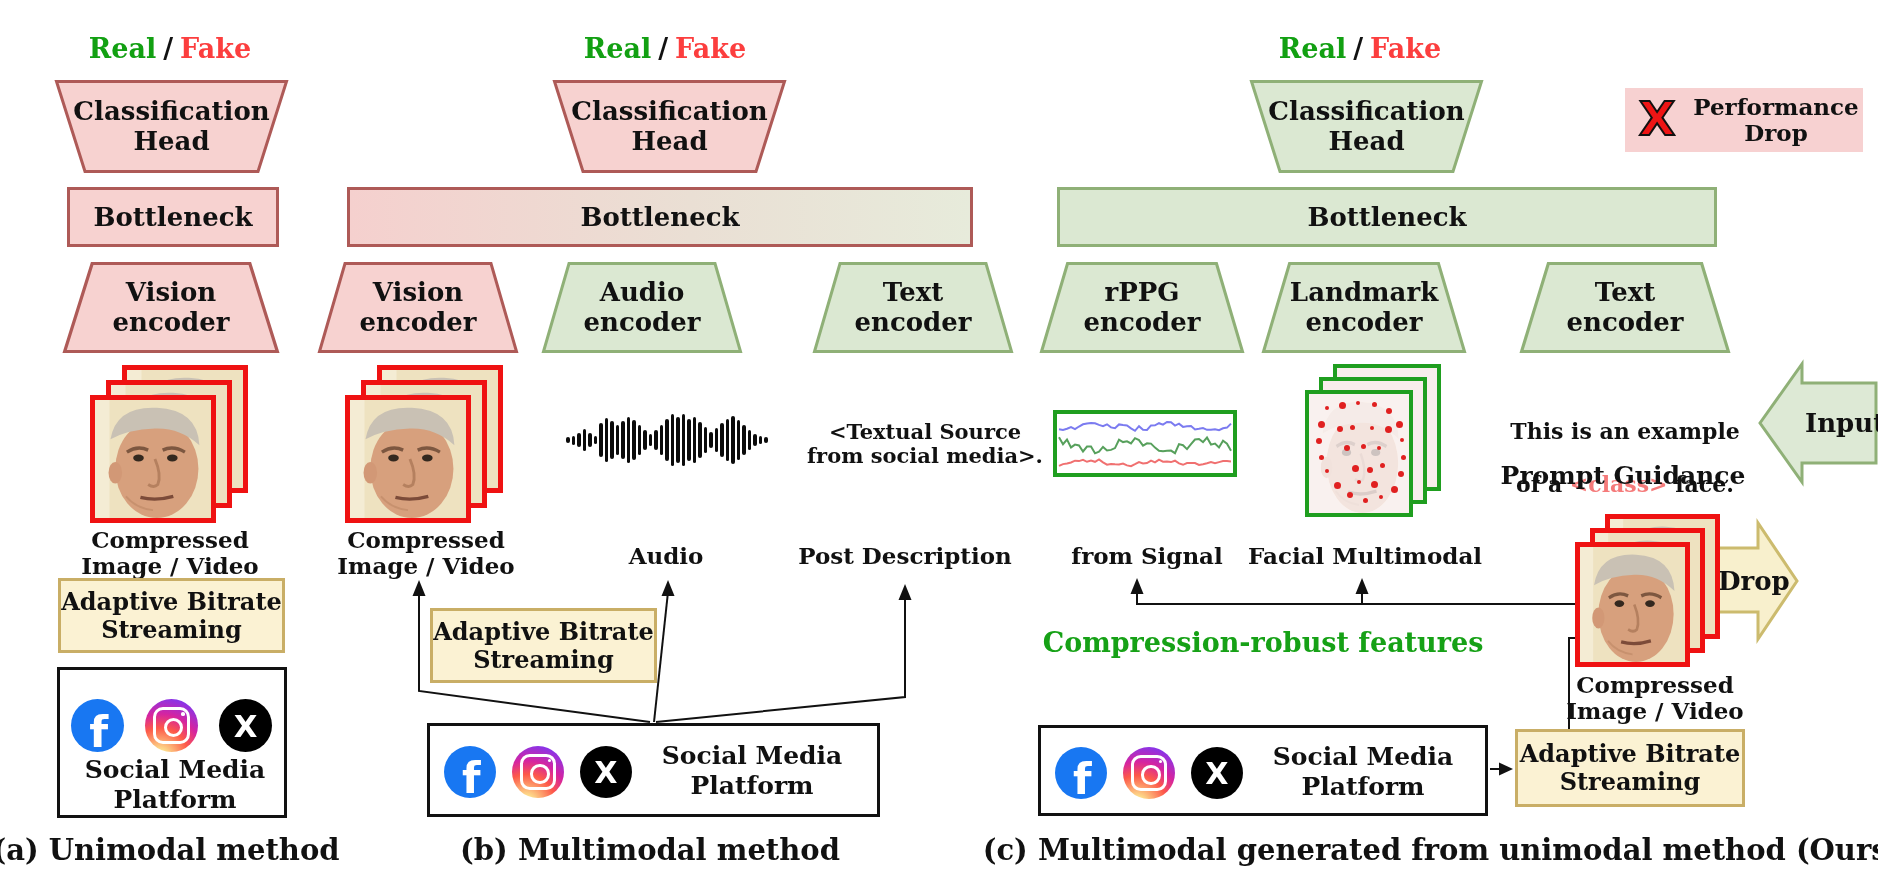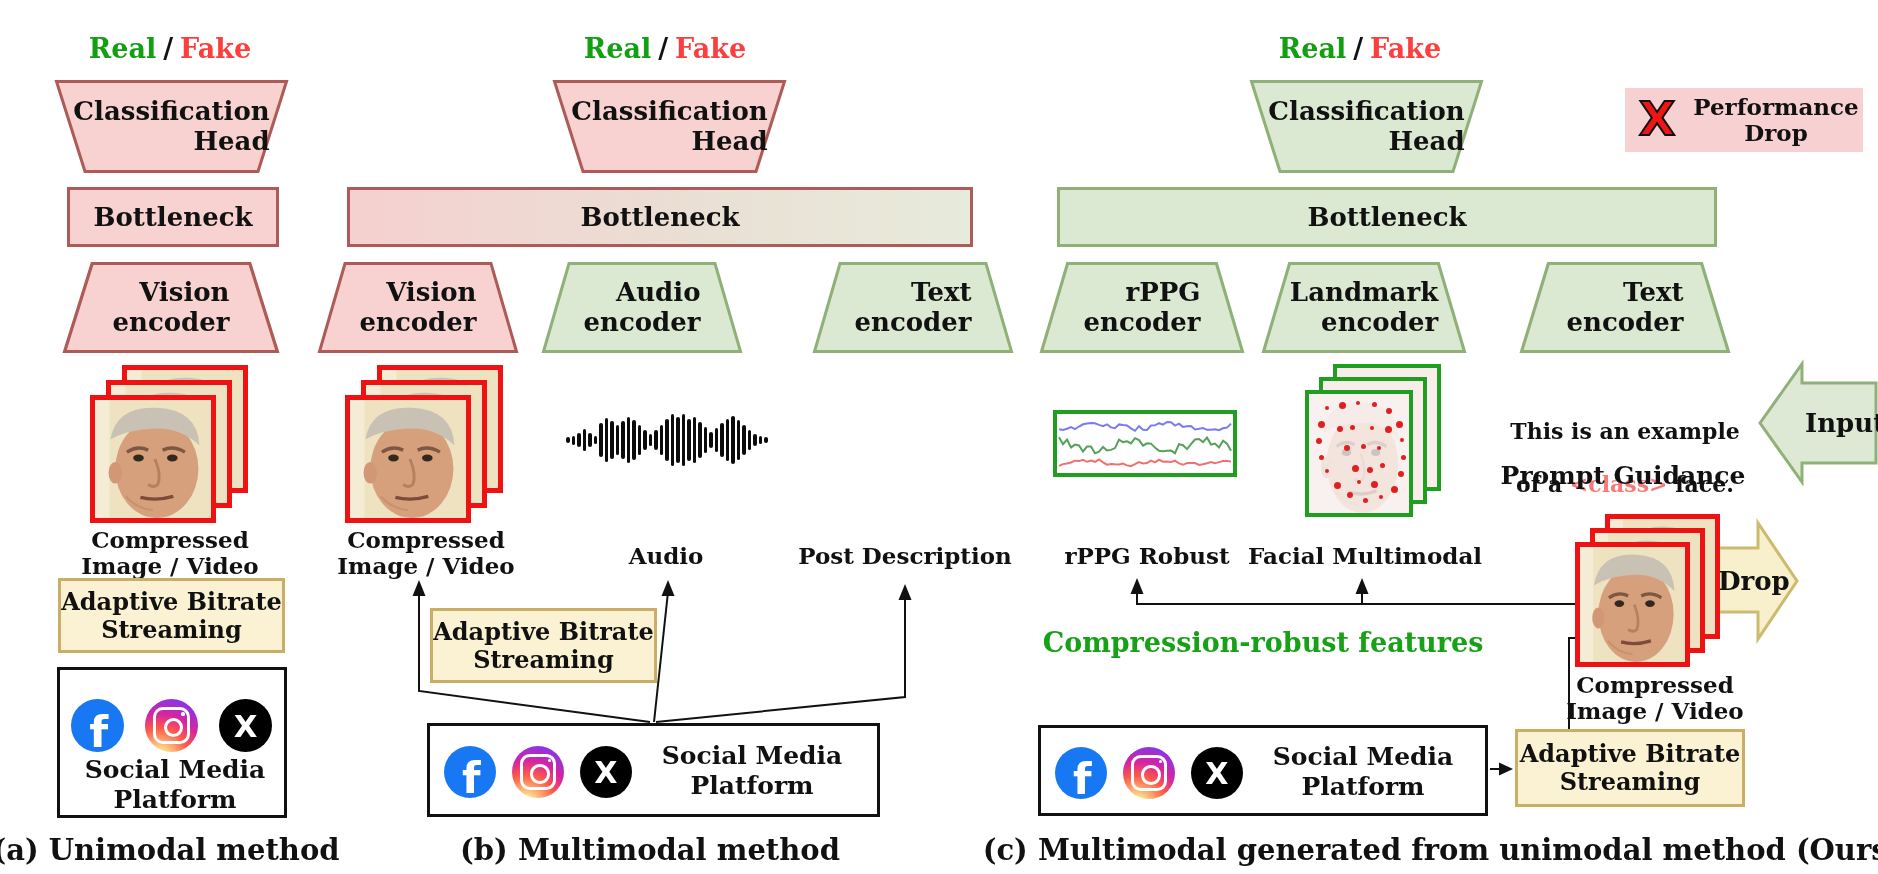--- a/index.html
+++ b/index.html
@@ -4,21 +4,21 @@
 <style>
   html,body{margin:0;padding:0;background:#ffffff;}
   .stage{position:relative;width:1878px;height:874px;background:#fff;overflow:hidden;
          font-family:"DejaVu Serif",serif;font-weight:bold;color:#111;}
   .abs{position:absolute;}
 
   
   .trap{position:absolute;}
   .trap svg{position:absolute;left:0;top:0;width:100%;height:100%;overflow:visible;}
   .trap .trap-label{position:absolute;inset:0;display:flex;align-items:center;justify-content:center;
-        text-align:right;white-space:pre-line;font-size:26px;line-height:1.12;}
+        text-align:center;white-space:pre-line;font-size:26px;line-height:1.12;}
   .pinkshape polygon{fill:#f7d2d0;stroke:#ae5a57;stroke-width:3;}
   .greenshape polygon{fill:#dbe8d2;stroke:#8fb077;stroke-width:3;}
 
   
   .bottleneck{position:absolute;box-sizing:border-box;border:3px solid #ae5a57;
         display:flex;align-items:center;justify-content:center;font-size:26px;}
   .bn-a{background:#f7d2d0;}
   .bn-b{background:linear-gradient(90deg,#f5d0ce 0%,#eadfd4 55%,#e7ebdb 100%);}
   .bn-c{background:#dbe8d2;border-color:#8fb077;}
 
@@ -285,20 +285,22 @@
       <span class="wavebar" style="height: 42px;"></span>
       <span class="wavebar" style="height: 48px;"></span>
       <span class="wavebar" style="height: 40px;"></span>
       <span class="wavebar" style="height: 30px;"></span>
       <span class="wavebar" style="height: 20px;"></span>
       <span class="wavebar" style="height: 12px;"></span>
       <span class="wavebar" style="height: 8px;"></span>
       <span class="wavebar" style="height: 6px;"></span>
     </div>
 
+  <div class="inlabel" style="left:925px;top:420px;font-size:21px;">&lt;Textual Source
+from social media&gt;.</div>
 
   <div class="inlabel" style="left:426px;top:527px;">Compressed
 Image / Video</div>
   <div class="inlabel" style="left:666px;top:543px;">Audio</div>
   <div class="inlabel" style="left:905px;top:543px;">Post Description</div>
 
   <div class="absbox" style="left:430px;top:608px;width:227px;height:75px;">
     <span>Adaptive Bitrate
 Streaming</span>
   </div>
@@ -403,21 +405,21 @@
           <span class="lmdot" style="width: 4px; height: 4px; left: 68%; top: 44%;"></span>
           <span class="lmdot" style="width: 7px; height: 7px; left: 43%; top: 60%;"></span>
           <span class="lmdot" style="width: 6px; height: 6px; left: 58%; top: 61%;"></span>
           <span class="lmdot" style="width: 5px; height: 5px; left: 71%; top: 58%;"></span>
           <span class="lmdot" style="width: 4px; height: 4px; left: 48%; top: 72%;"></span>
           <span class="lmdot" style="width: 7px; height: 7px; left: 62%; top: 73%;"></span>
         </div>
     </div>
   </div>
 
-  <div class="inlabel" style="left:1147px;top:543px;">rPPG Robust</div>
+  <div class="inlabel" style="left:1147px;top:543px;">from Signal</div>
   <div class="inlabel" style="left:1365px;top:543px;">Facial Multimodal</div>
 
   <div class="inlabel promptline" style="left:1625px;top:392px;font-size:22px;">
     <span>This is an example</span><br>
     <span>of a </span><span class="classtoken">&lt;class&gt;</span><span> face.</span>
   </div>
   <div class="inlabel" style="left:1623px;top:462px;font-size:25px;">Prompt Guidance</div>
 
   <div class="bigarrow" style="left:1757px;top:360px;width:121px;height:126px;">
     <svg viewBox="0 0 121 126" preserveAspectRatio="none">

